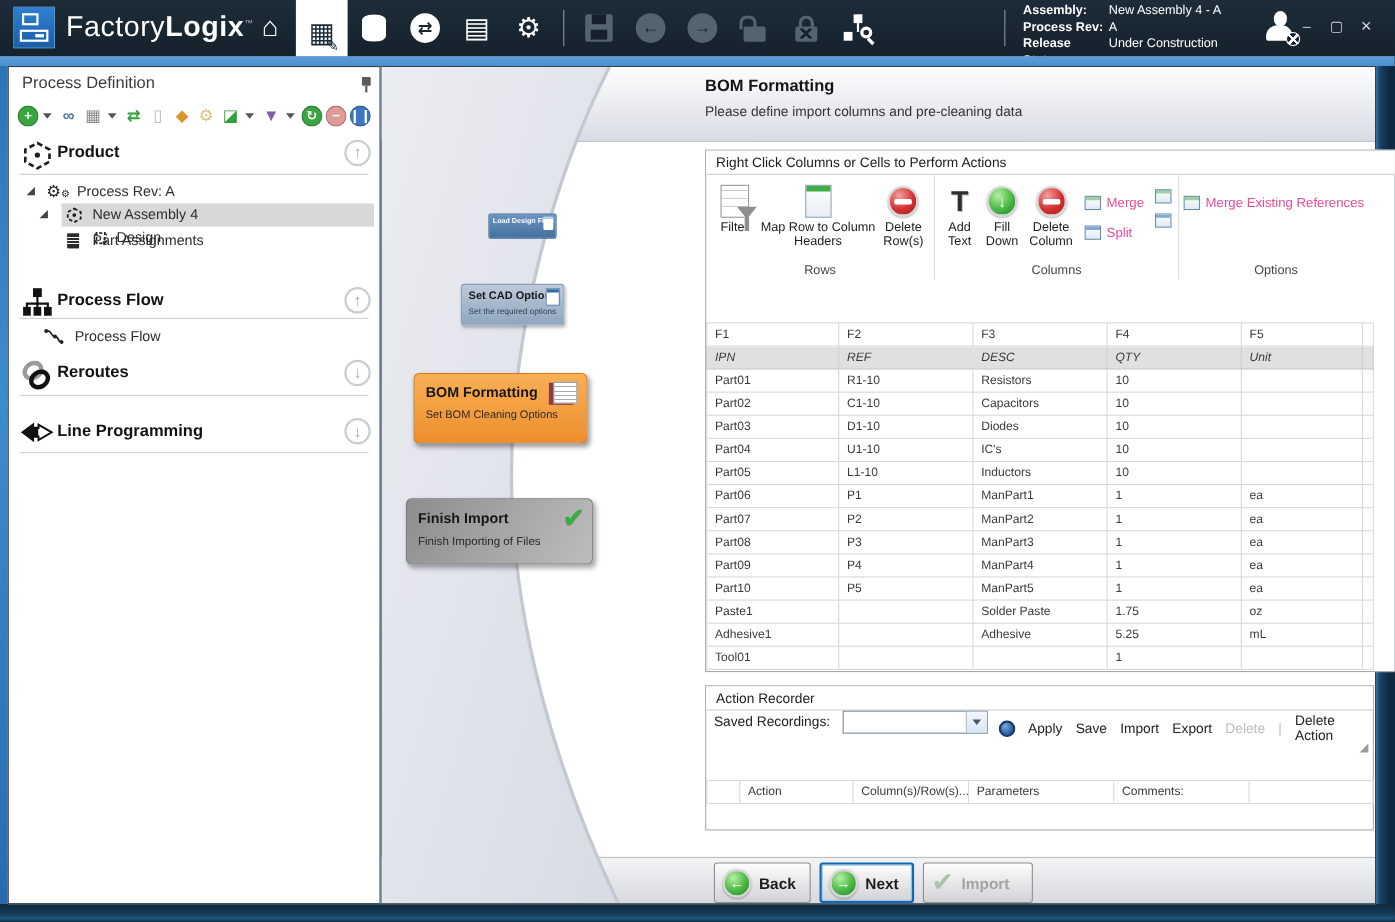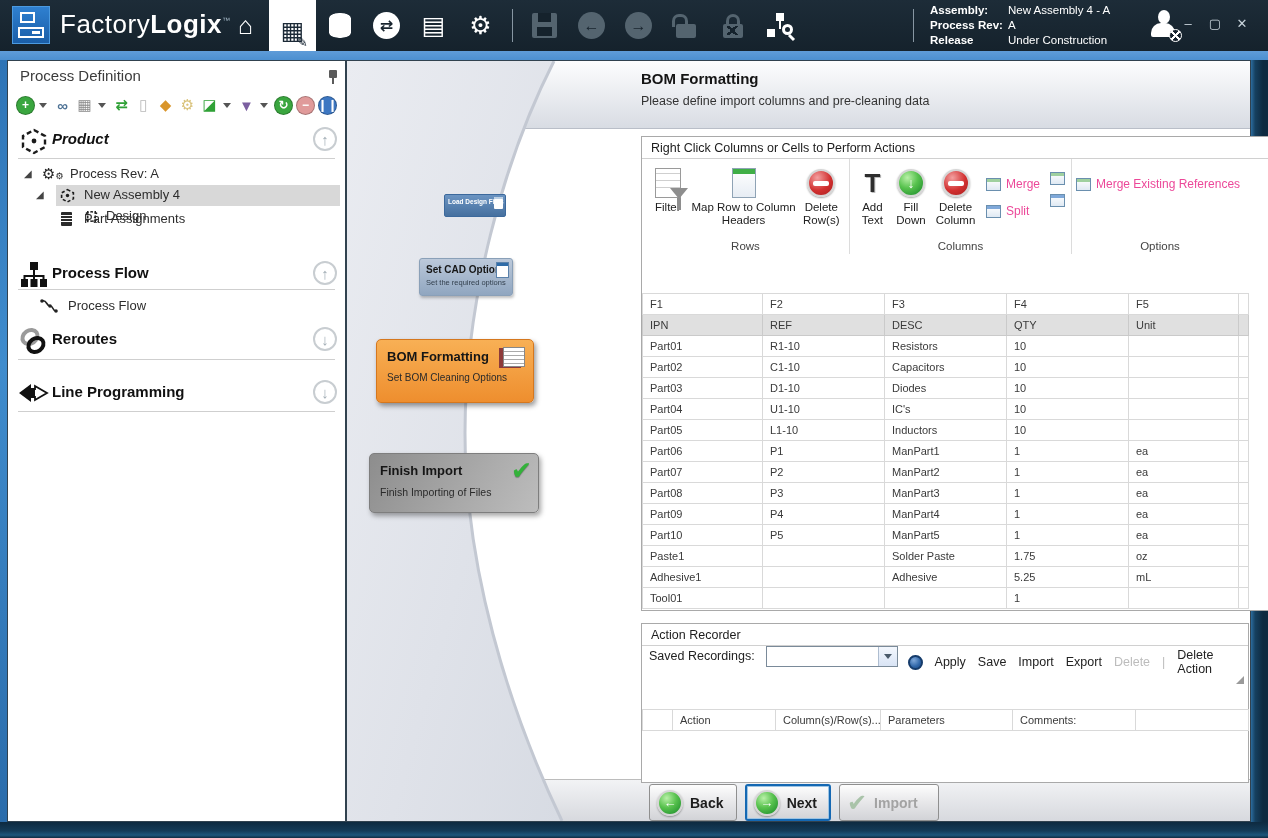--- a/index.html
+++ b/index.html
@@ -130,21 +130,21 @@
   .step4 { left:22px; top:392px; width:170px; height:60px; background:linear-gradient(120deg,#8d8d8d,#bdbdbd);
     border:1px solid #7e7e7e; border-radius:5px; box-shadow:2px 3px 5px rgba(0,0,0,.35); }
   .step4 .t { font-size:13px; padding:9px 0 0 10px; }
   .step4 .s { font-size:10.5px; padding:8px 0 0 10px; }
   .bigcheck { position:absolute; right:6px; top:2px; font-size:25px; font-weight:bold; color:#33b23a;
     text-shadow:0 1px 1px rgba(0,0,0,.35); }
 
   
   .gbox { position:absolute; border:1px solid #a9a9a9; background:#fff; }
   .gbox1 { left:294px; top:75px; width:712px; height:475px; }
-  .gbox2 { left:294px; top:562px; width:608px; height:160px;padding-left:10px; }
+  .gbox2 { left:294px; top:562px; width:608px; height:132px;padding-left:10px; }
   .g-head { position:absolute; left:0; top:0; width:100%; height:22px; border-bottom:1px solid #d0d0d0;
     font-size:12.5px; color:#1c1c1c; padding:4px 0 0 9px; background:#fff; }
 
   
   .ribbon { position:absolute; left:0; top:22px; width:606px; height:95px; display:flex; }
   .rgroup { position:relative; height:95px; border-right:1px solid #dcdcdc; padding:4px 4px 0 4px; display:flex; align-items:flex-start; }
   .rgroup .cap { position:absolute; bottom:2px; left:0; width:100%; text-align:center; font-size:11.5px; color:#444; }
   .rbtn { display:flex; flex-direction:column; align-items:center; text-align:center;
     font-size:11.5px; line-height:13px; color:#222; margin:2px 1px 0 1px; }
   .ric { height:36px; display:flex; align-items:center; justify-content:center; }
@@ -166,21 +166,21 @@
     background:linear-gradient(180deg,#fff,#dfe9f3); box-shadow:inset 0 3px 0 #9fd09f; }
   .mini-tbl.blue { box-shadow:inset 0 3px 0 #7fa8d9; }
   .msrow { display:flex; align-items:flex-end; gap:5px; font-size:12px; color:#ec4899; height:20px; }
   .mscol { display:flex; flex-direction:column; gap:7px; margin:8px 2px 0 6px; }
   .sicol { display:flex; flex-direction:column; gap:9px; margin:9px 2px 0 8px; }
 
   
   table.grid { border-collapse:collapse; table-layout:fixed; width:606px; font-size:11px; color:#3a3a3a;margin-top:39px; }
   table.grid th, table.grid td { border:1px solid #d9d9d9; height:21px; padding:0 2px 0 7px;
     text-align:left; font-weight:normal; overflow:hidden; white-space:nowrap; }
-  table.grid tr.map td { background:#e0e0e0; border-color:#cacaca; }
+  table.grid tr.map td { background:#e0e0e0; border-color:#cacaca;font-style:italic; }
   .bom-wrap { position:absolute; left:0; top:117px; width:606px; }
 
   
   .ar-controls { position:absolute; left:0; top:18px; width:606px; height:28px; font-size:12.5px; color:#222; }
   .ar-lab { position:absolute; left:7px; top:7px; }
   .combo { position:absolute; left:124px; top:4px; width:132px; height:21px; background:#fff; border:1px solid #7a8a99; }
   .combo .btn { position:absolute; right:0; top:0; width:19px; height:19px; background:linear-gradient(180deg,#f3f7fd,#d9e4f5);
     border-left:1px solid #aebdd0; display:flex; align-items:center; justify-content:center; }
   .combo .btn i { width:0; height:0; border-left:4px solid transparent; border-right:4px solid transparent; border-top:5px solid #4a5a6a; }
   .ar-links { position:absolute; left:266px; top:6px; display:flex; align-items:center; gap:12px; }
@@ -310,21 +310,21 @@
         <span class="sb-ic" style="color: rgb(217, 194, 122);">⚙</span>
         <span class="sb-ic" style="color: rgb(47, 161, 54);">◪</span>
         <span class="sb-caret"></span>
         <span class="sb-ic" style="color: rgb(123, 95, 160);">▼</span>
         <span class="sb-caret"></span>
         <span class="sb-ic round" style="background: rgb(58, 166, 63);">↻</span>
         <span class="sb-ic round" style="background: rgb(224, 154, 154);">−</span>
         <span class="sb-ic round" style="background: rgb(61, 119, 194);">❙❙</span>
       </div>
 
-    <div class="sec-h" style="top:62px;font-style:italic;">
+    <div class="sec-h" style="top:62px;">
       <svg style="position:absolute;left:12px;top:4px;" width="28" height="28" viewBox="0 0 28 28">
         <g fill="none" stroke="#1b1b1b" stroke-width="2.4" stroke-dasharray="5 3">
           <polygon points="14,3 25,9 25,20 14,26 3,20 3,9"></polygon>
         </g>
         <circle cx="14" cy="14" r="2.4" fill="#1b1b1b"></circle>
       </svg>
       <span class="txt">Product</span>
       <span class="arr">↑</span>
     </div>
     <div class="sec-hr" style="top:97px;"></div>

